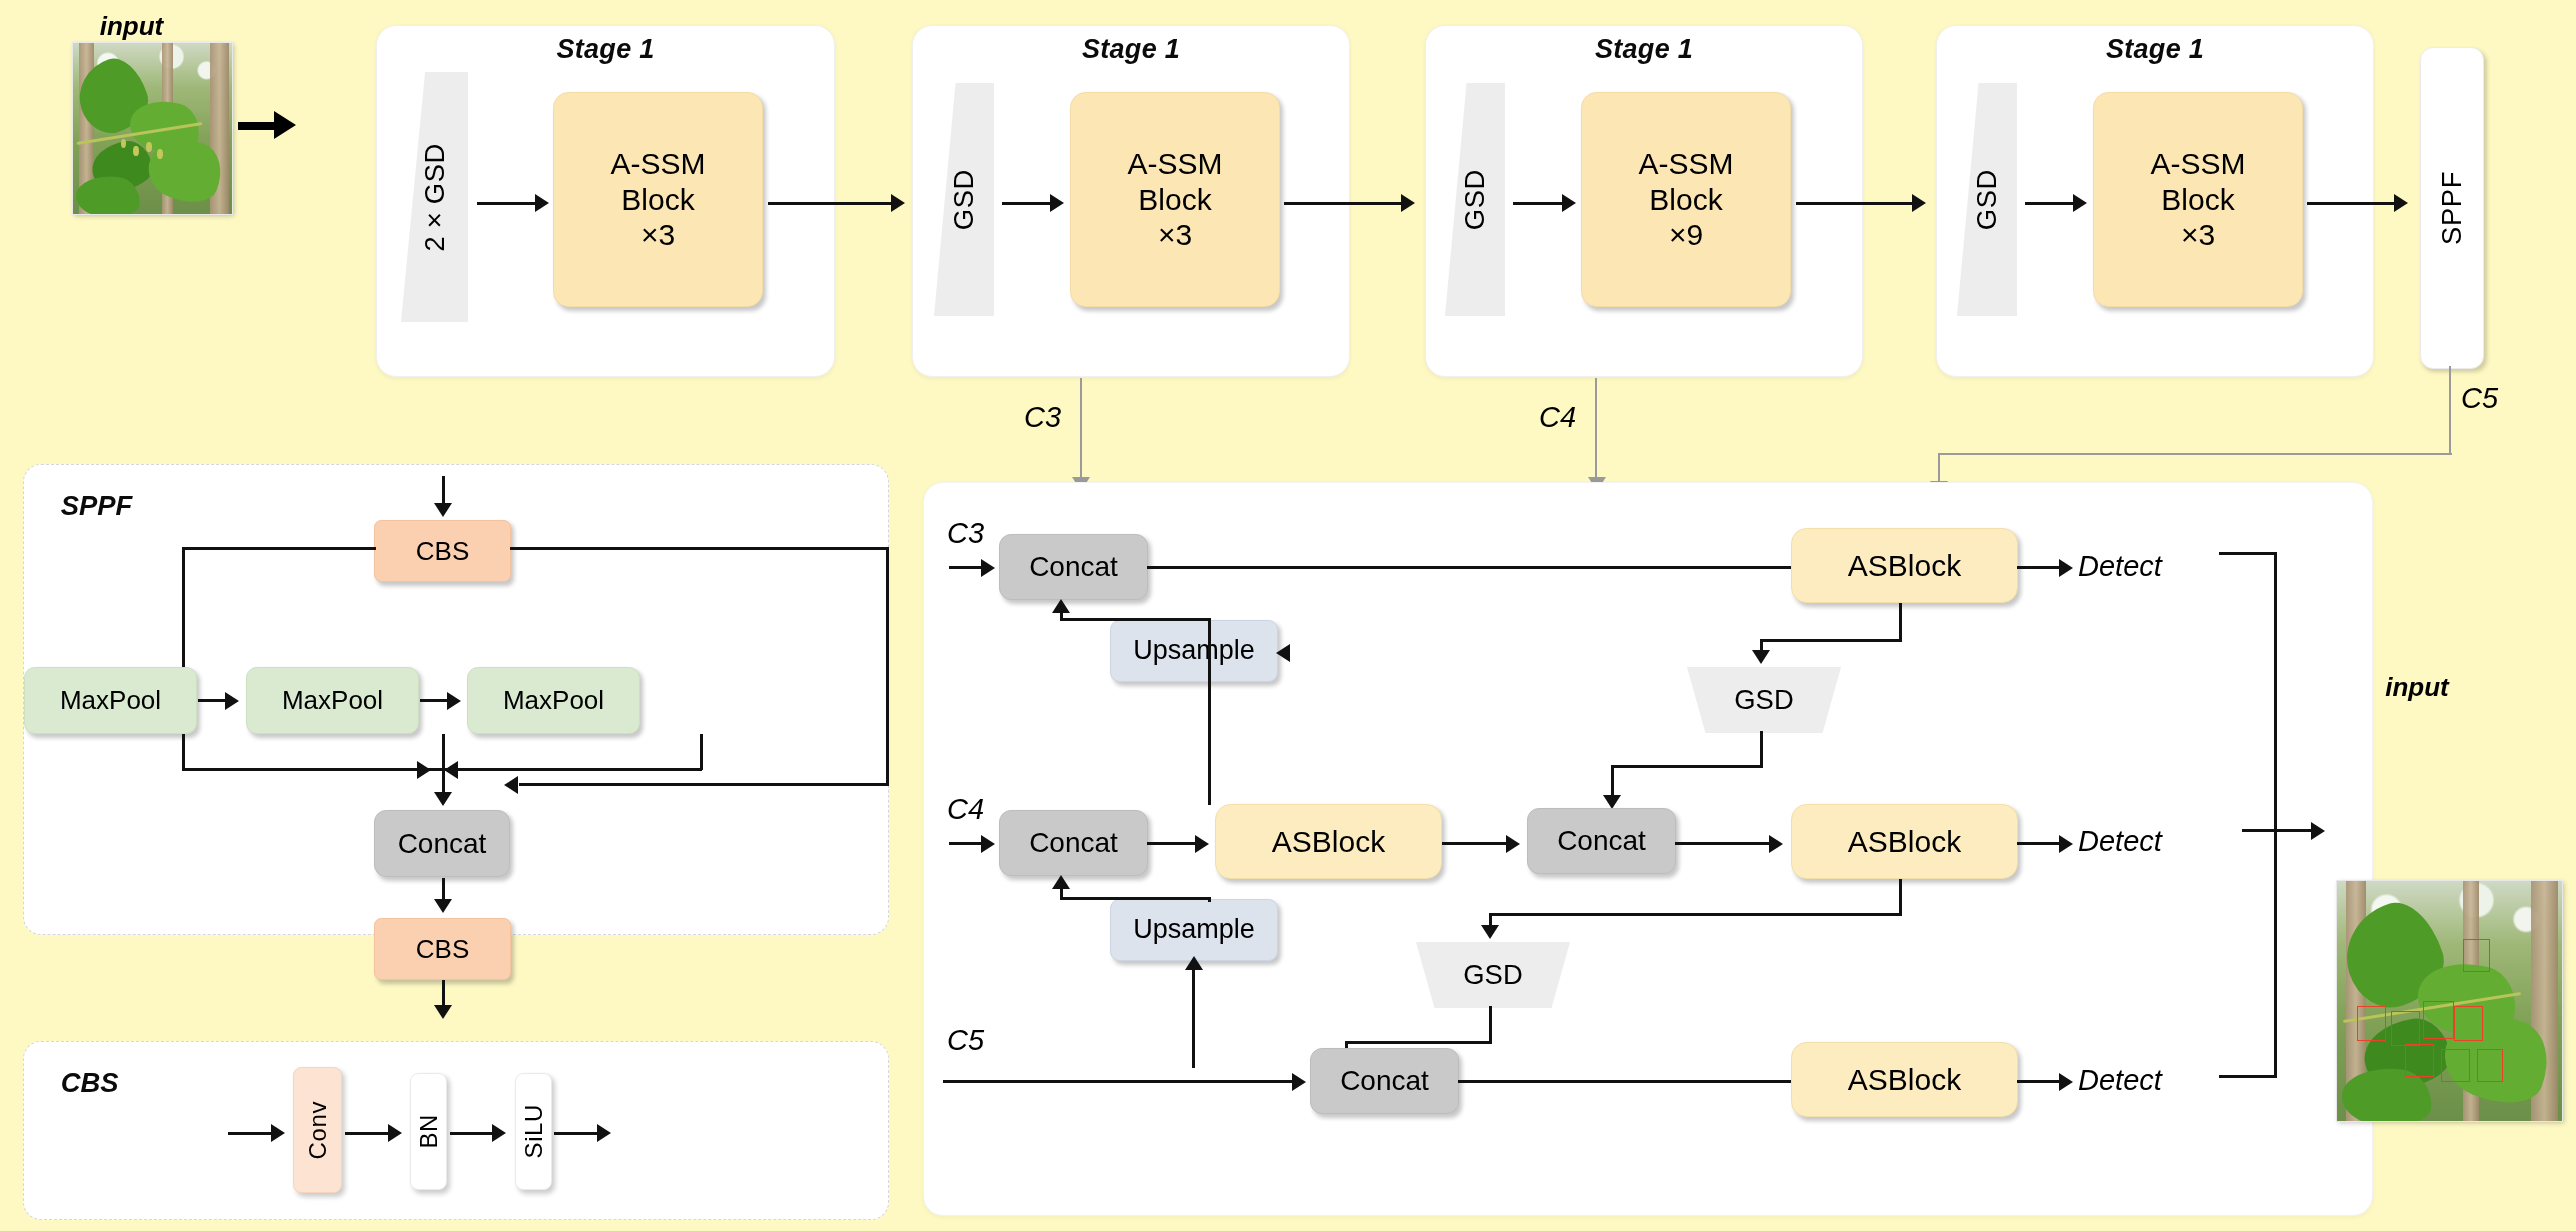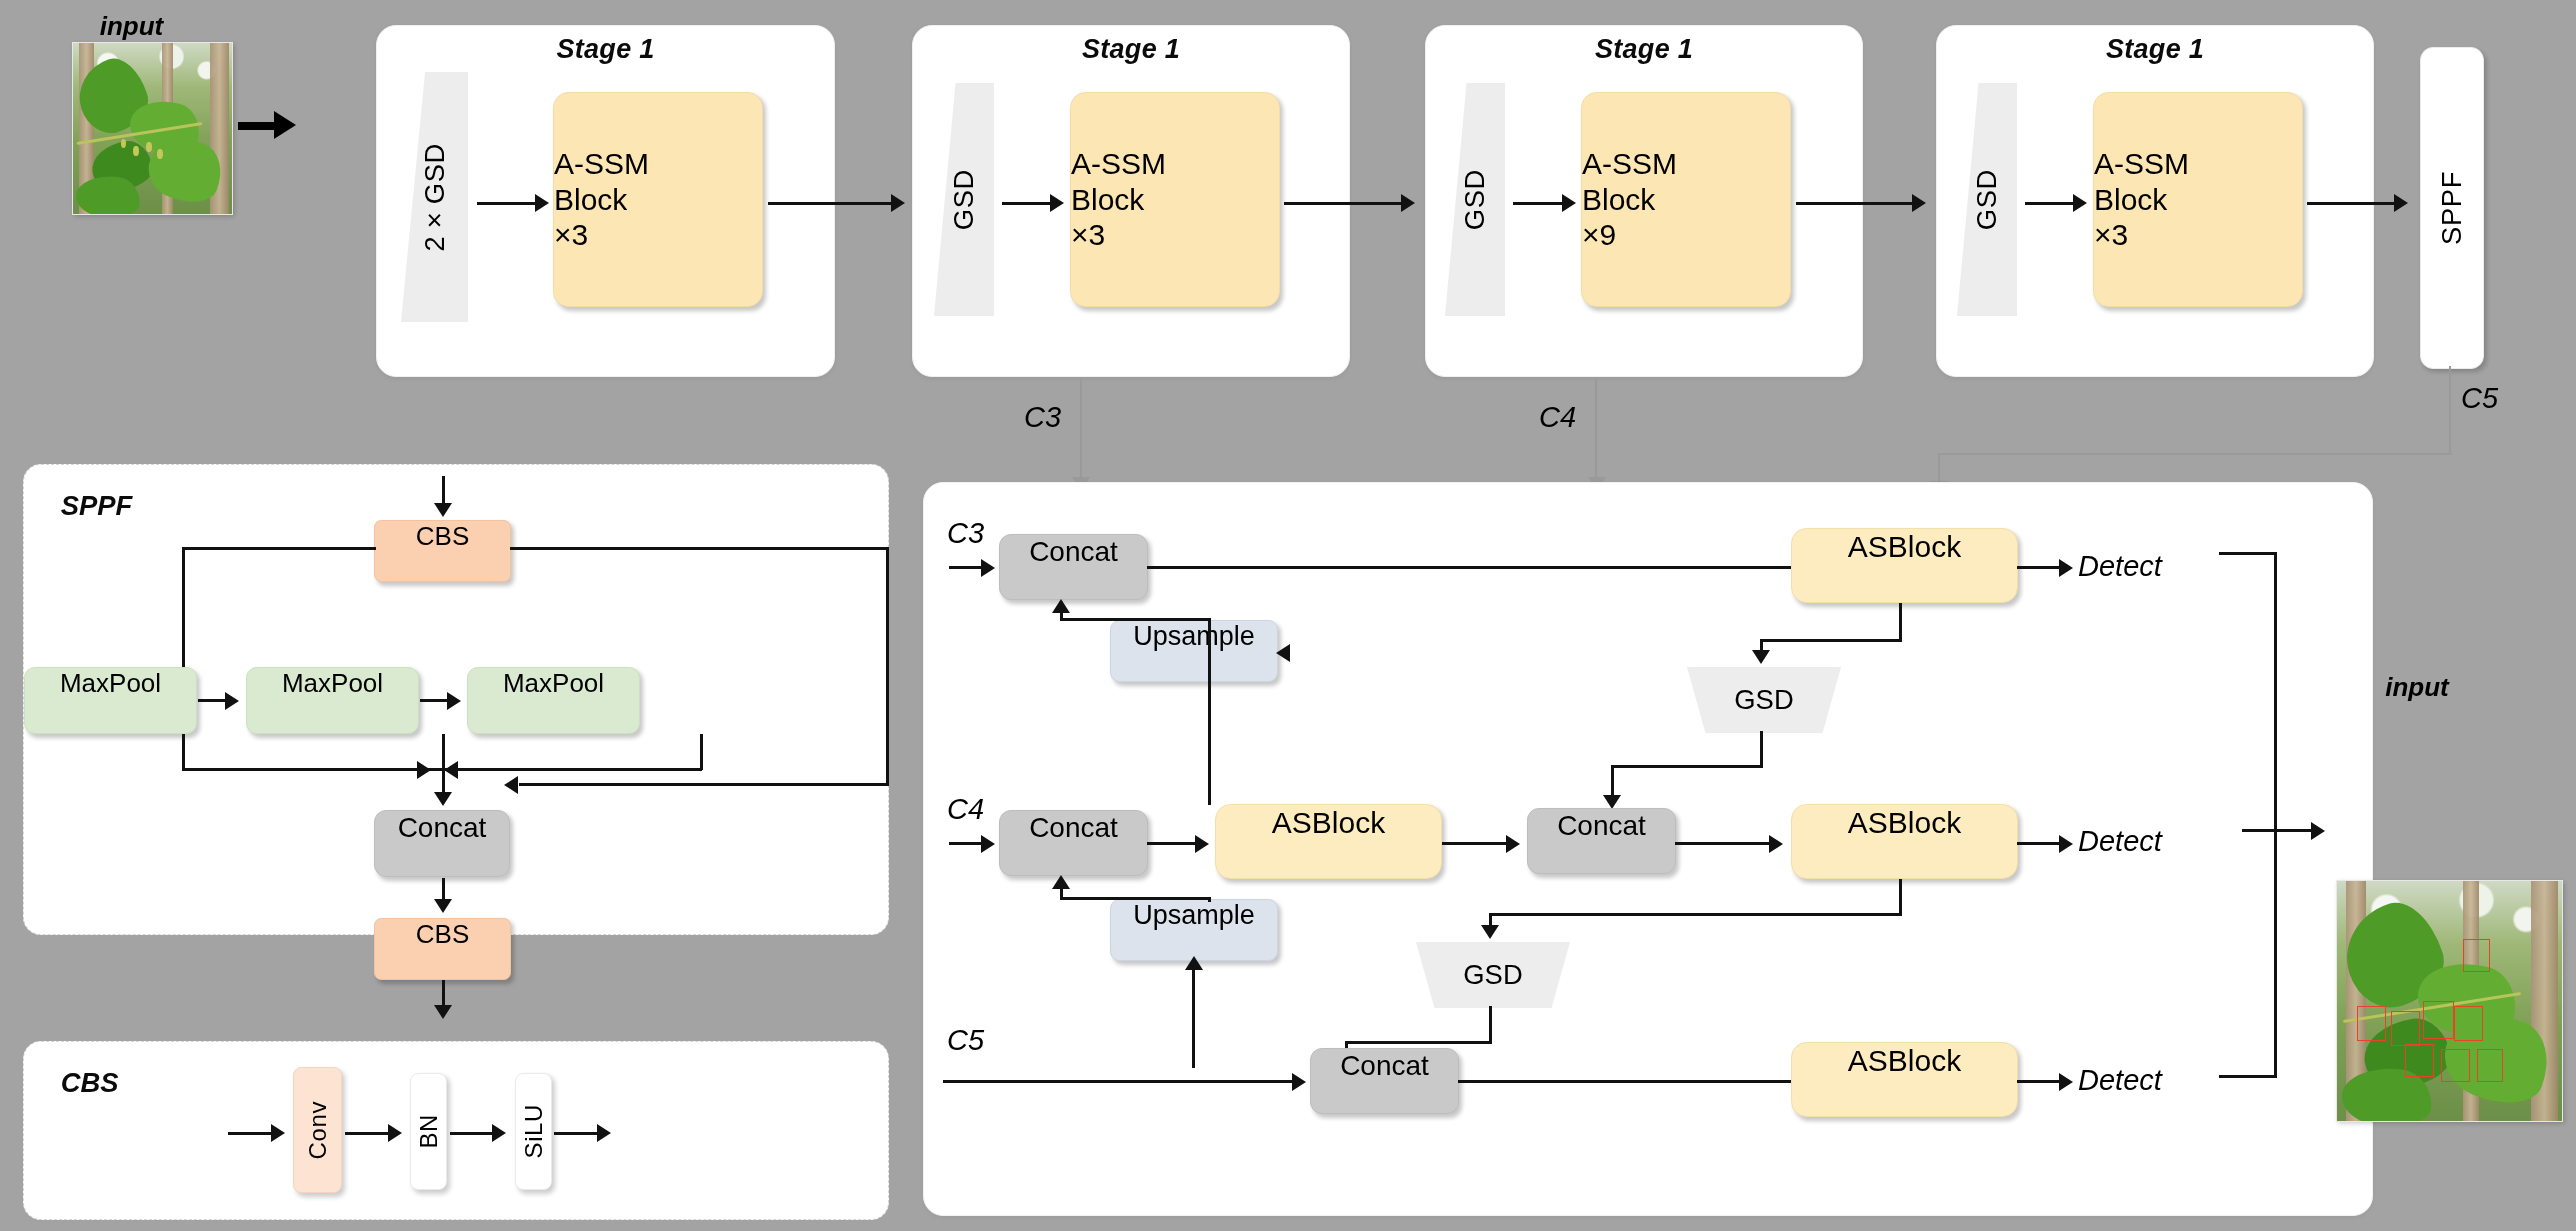--- a/index.html
+++ b/index.html
@@ -1,17 +1,17 @@
 <!DOCTYPE html>
 <html style="font-size:9.5px"><head>
 <meta charset="utf-8">
 <style>
   html,body{margin:0;padding:0;background:#ffffff;}
   body{font-family:"Liberation Sans",sans-serif;}
-  #root{position:relative;width:2576px;height:1231px;background:#a3a3a3;overflow:hidden;}
+  #root{position:relative;width:2576px;height:1231px;background:#fef9c3;overflow:hidden;}
 
   
   .abs{position:absolute;box-sizing:border-box;}
 
   
   .stage-panel{
     border:1.2px solid #f0f0f0;border-radius:20px;background:#fff;
     box-shadow:0 1.2px 4.2px rgba(0,0,0,.05);
   }
   .stage-title{
@@ -25,21 +25,21 @@
   }
   .dash-panel{
     border:1.8px dashed #d6d6d6;border-radius:18px;background:#fff;
   }
   .dash-title{
     position:absolute;font-weight:bold;font-style:italic;font-size:27.4px;color:#0b0b0b;
   }
 
   
   .node{
-    display:flex;align-items:flex-start;justify-content:center;text-align:center;
+    display:flex;align-items:center;justify-content:center;text-align:center;
     border-radius:10.7px;color:#000;line-height:1.18;
     box-shadow:3px 3.6px 4.2px rgba(0,0,0,.22);
   }
   .node.assm{background:#fce7b4;border:0.6px solid #f3dca5;font-size:30px;border-radius:15.5px;}
   .node.asblock{background:#fcecc0;border:0.6px solid #f3dfa8;font-size:30px;border-radius:15.5px;}
   .node.concat{background:#c9c9c9;border:0.6px solid #bdbdbd;font-size:28px;border-radius:12px;}
   .node.cbs{background:#fad0b0;border:0.6px solid #f3c3a0;font-size:26px;border-radius:7.2px;}
   .node.maxpool{background:#d9ead0;border:0.6px solid #cde0c2;font-size:26px;border-radius:10.7px;}
   .node.upsample{background:#dce3ec;border:0.6px solid #ccd6e2;font-size:27px;border-radius:9.5px;}
   .node.sppf-bar{

